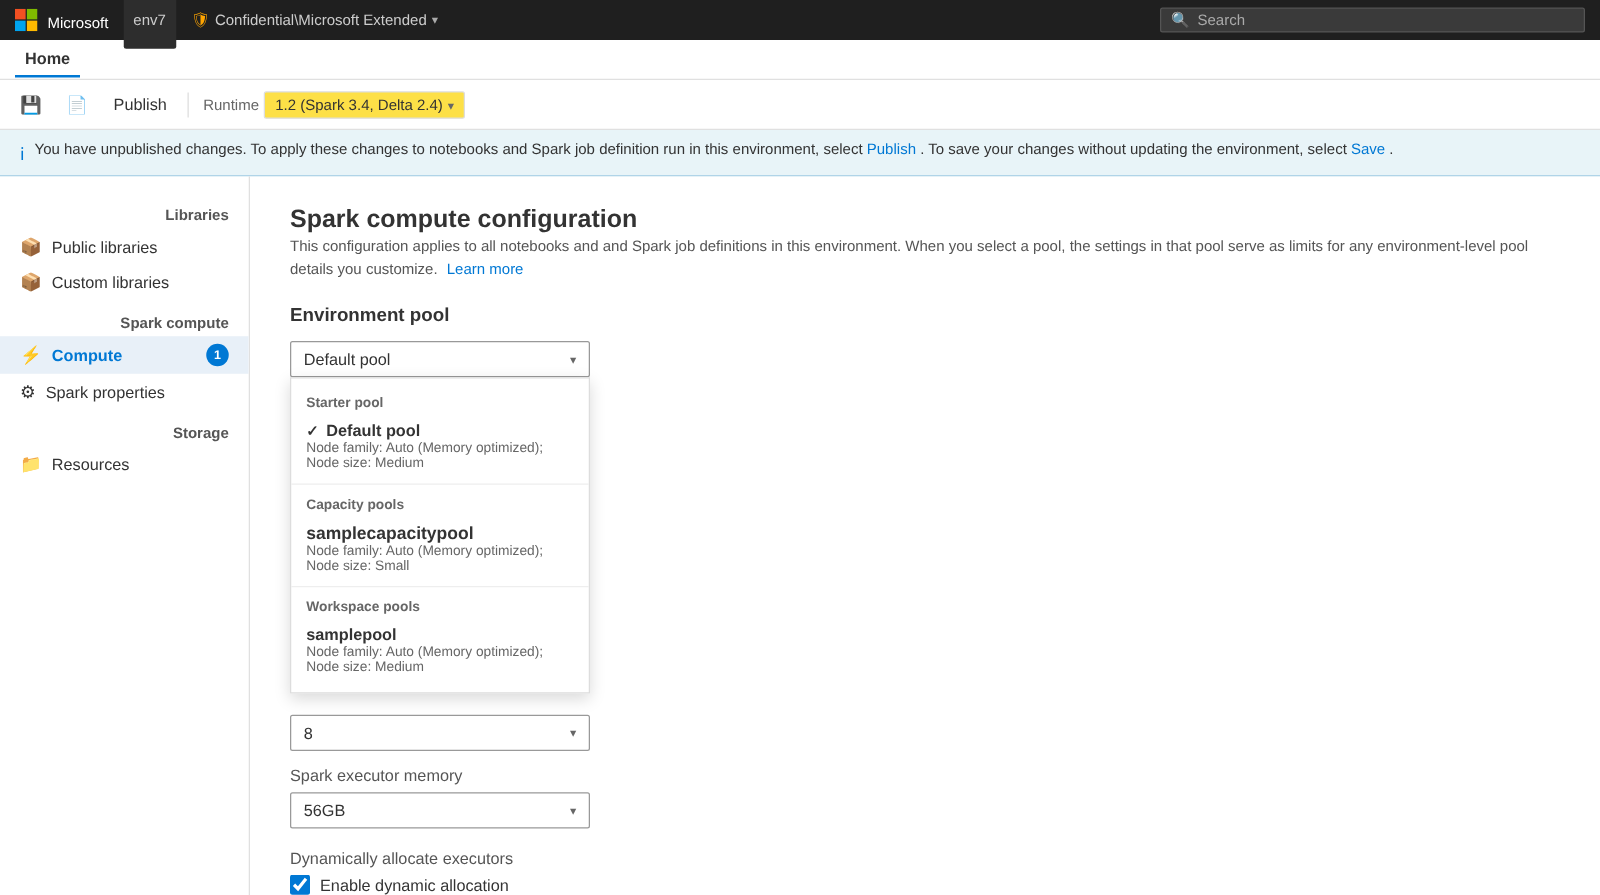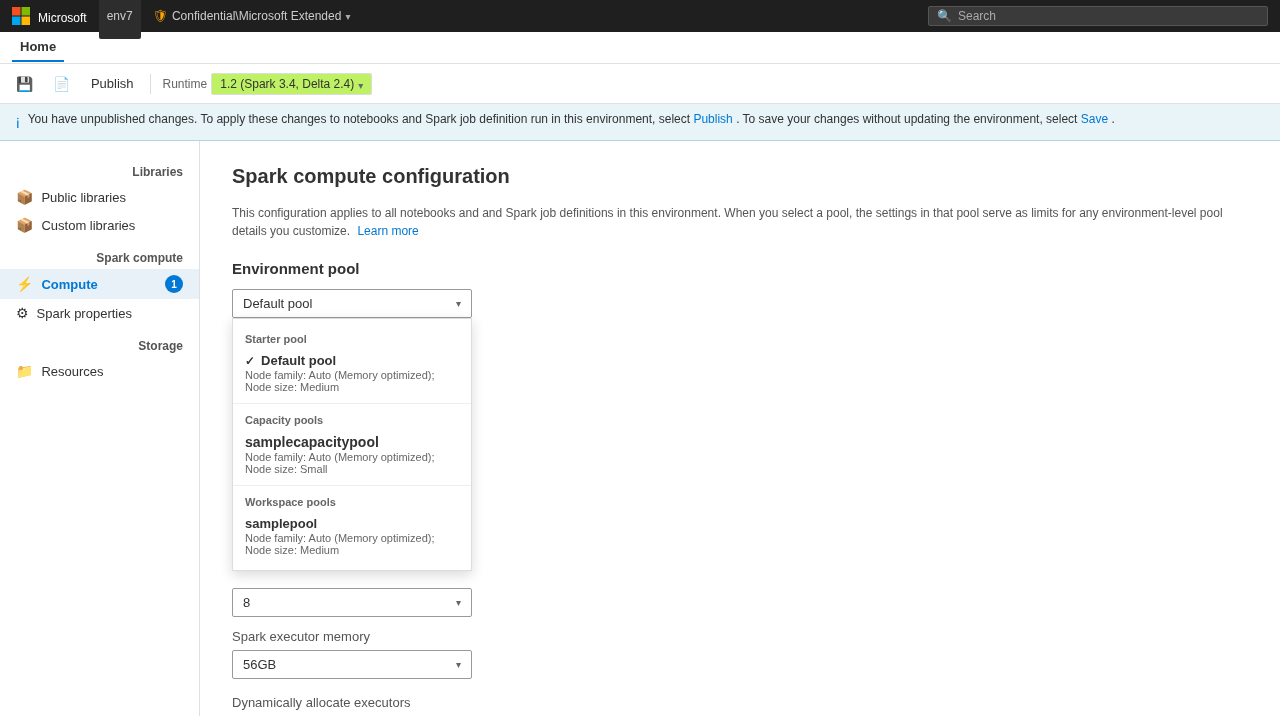--- a/index.html
+++ b/index.html
@@ -106,21 +106,21 @@
     .toolbar-icon { font-size: 14px; }
     .toolbar-divider { width: 1px; height: 20px; background: #ddd; margin: 0 4px; }
     .runtime-label { font-size: 12px; color: #666; margin-left: 4px; }
     .runtime-dropdown {
       display: flex;
       align-items: flex-end;
       gap: 4px;
       padding: 3px 8px;
       border: 1px solid #ddd;
       border-radius: 2px;
-      background: #bef264;
+      background: #fde047;
       cursor: pointer;
       font-size: 12px;
       color: #333;
     }
 
     
     .info-banner {
       background: #e8f4f8;
       border-bottom: 1px solid #b0d4e8;
       padding: 8px 16px;
@@ -186,21 +186,21 @@
     .content {
       flex: 1;
       padding: 24px 32px;
       overflow-y: auto;
       position: relative;
     }
     .page-title {
       font-size: 20px;
       font-weight: 600;
       color: #333;
-      margin-bottom: 16px;
+      margin-bottom: 0;
     }
     .page-desc {
       font-size: 12px;
       color: #555;
       margin-bottom: 20px;
       line-height: 1.5;
     }
     .page-desc a { color: #0078d4; text-decoration: none; }
 
     .section-title {

